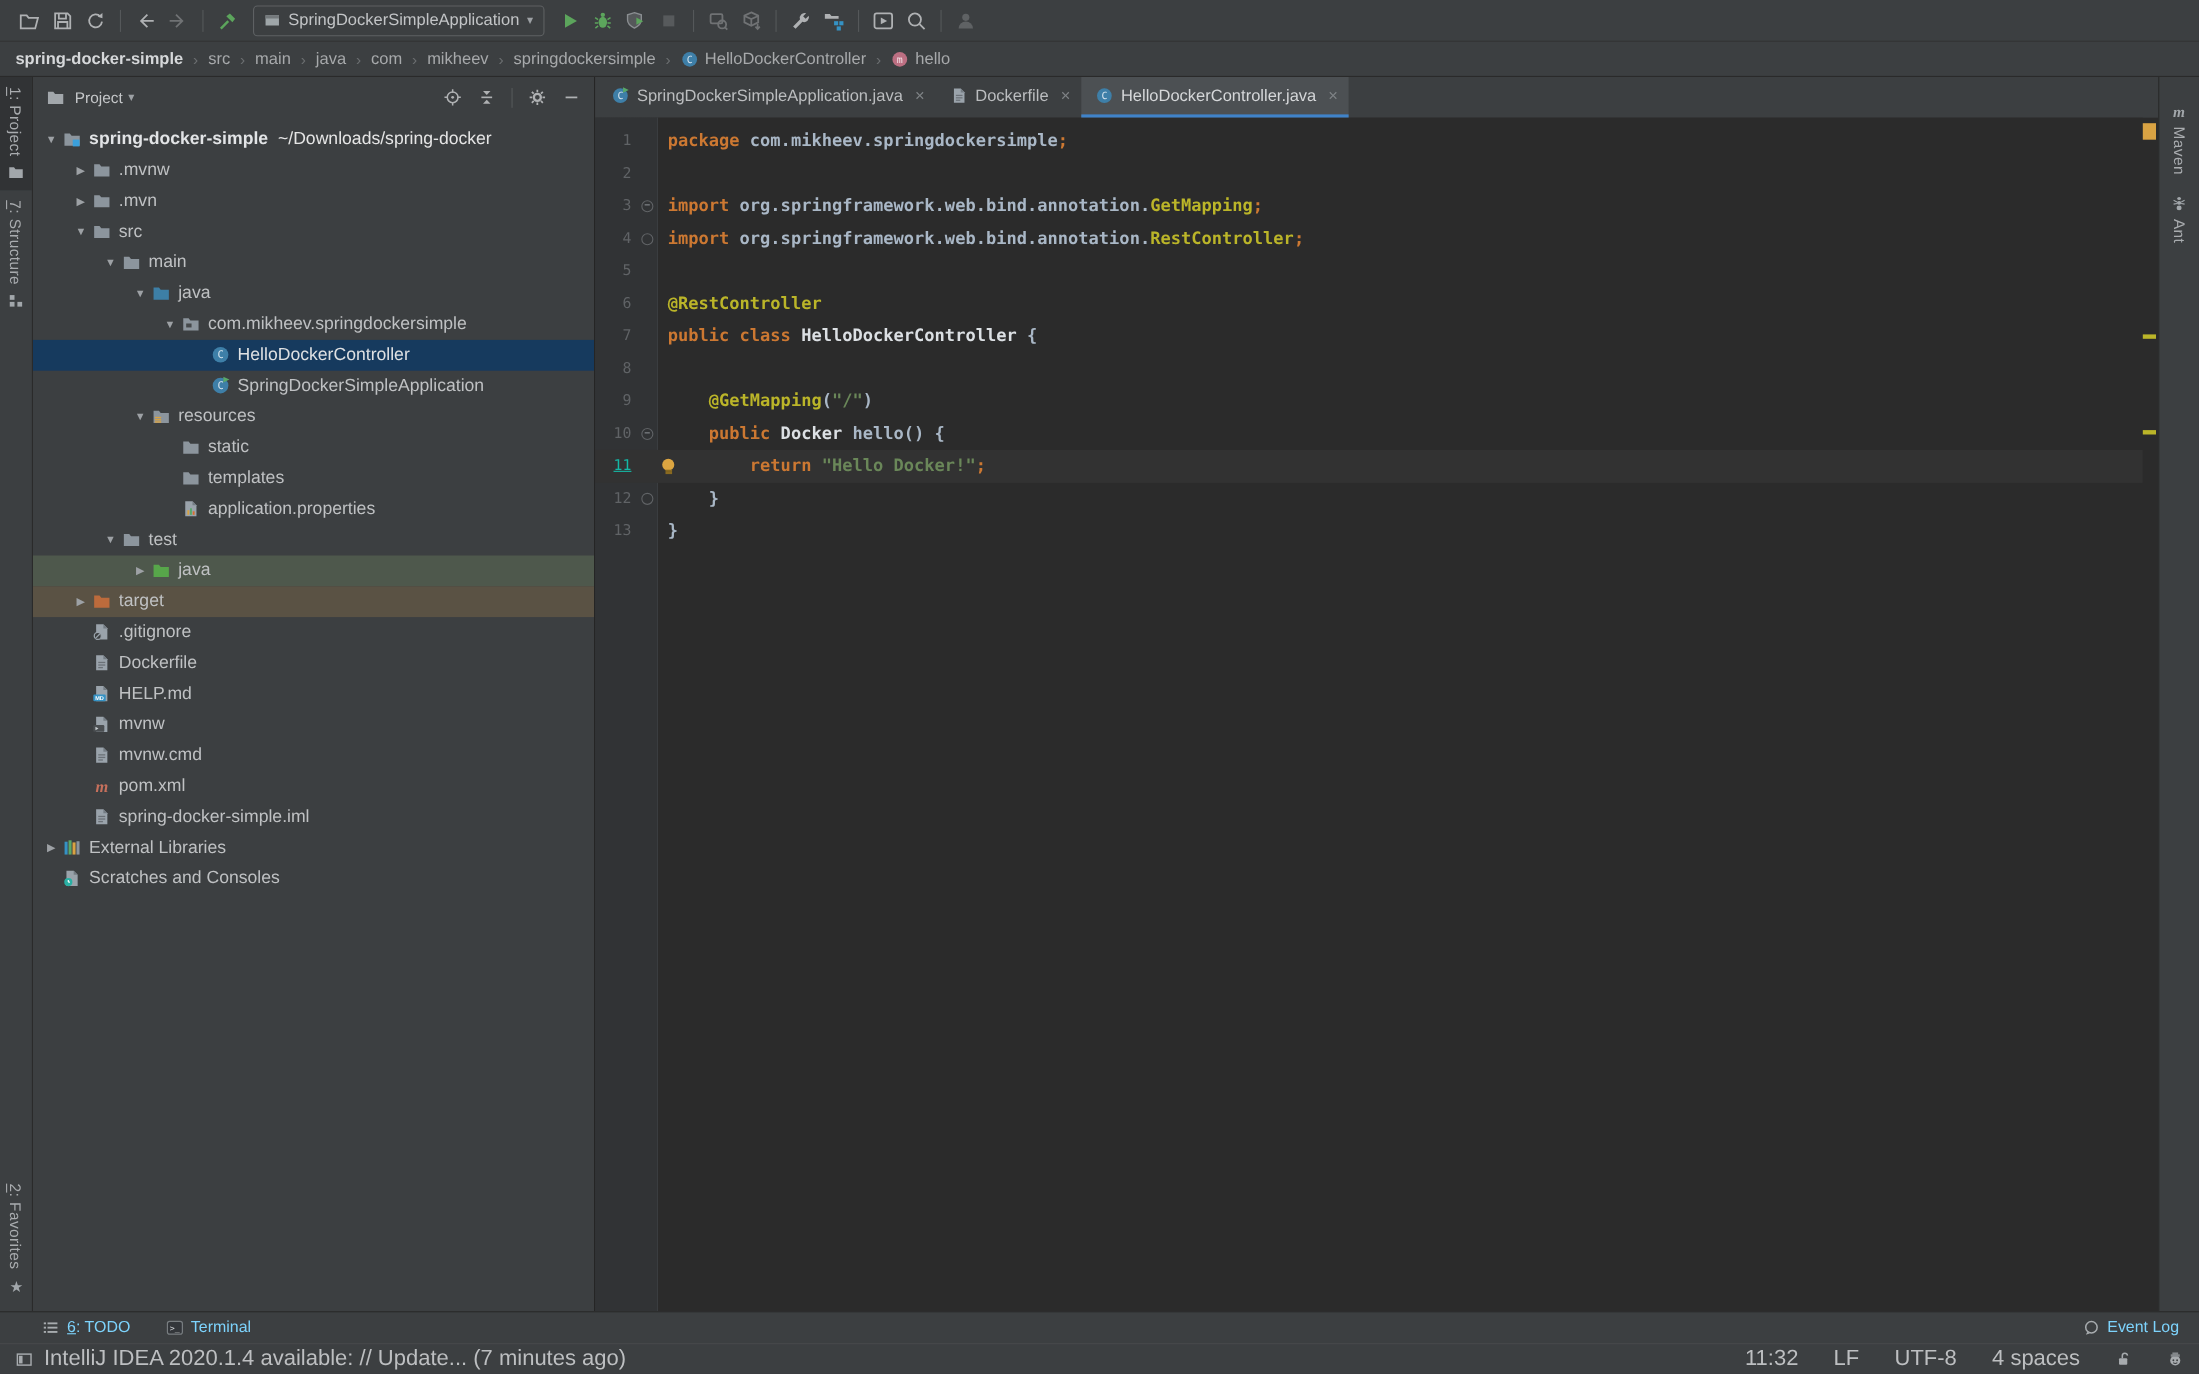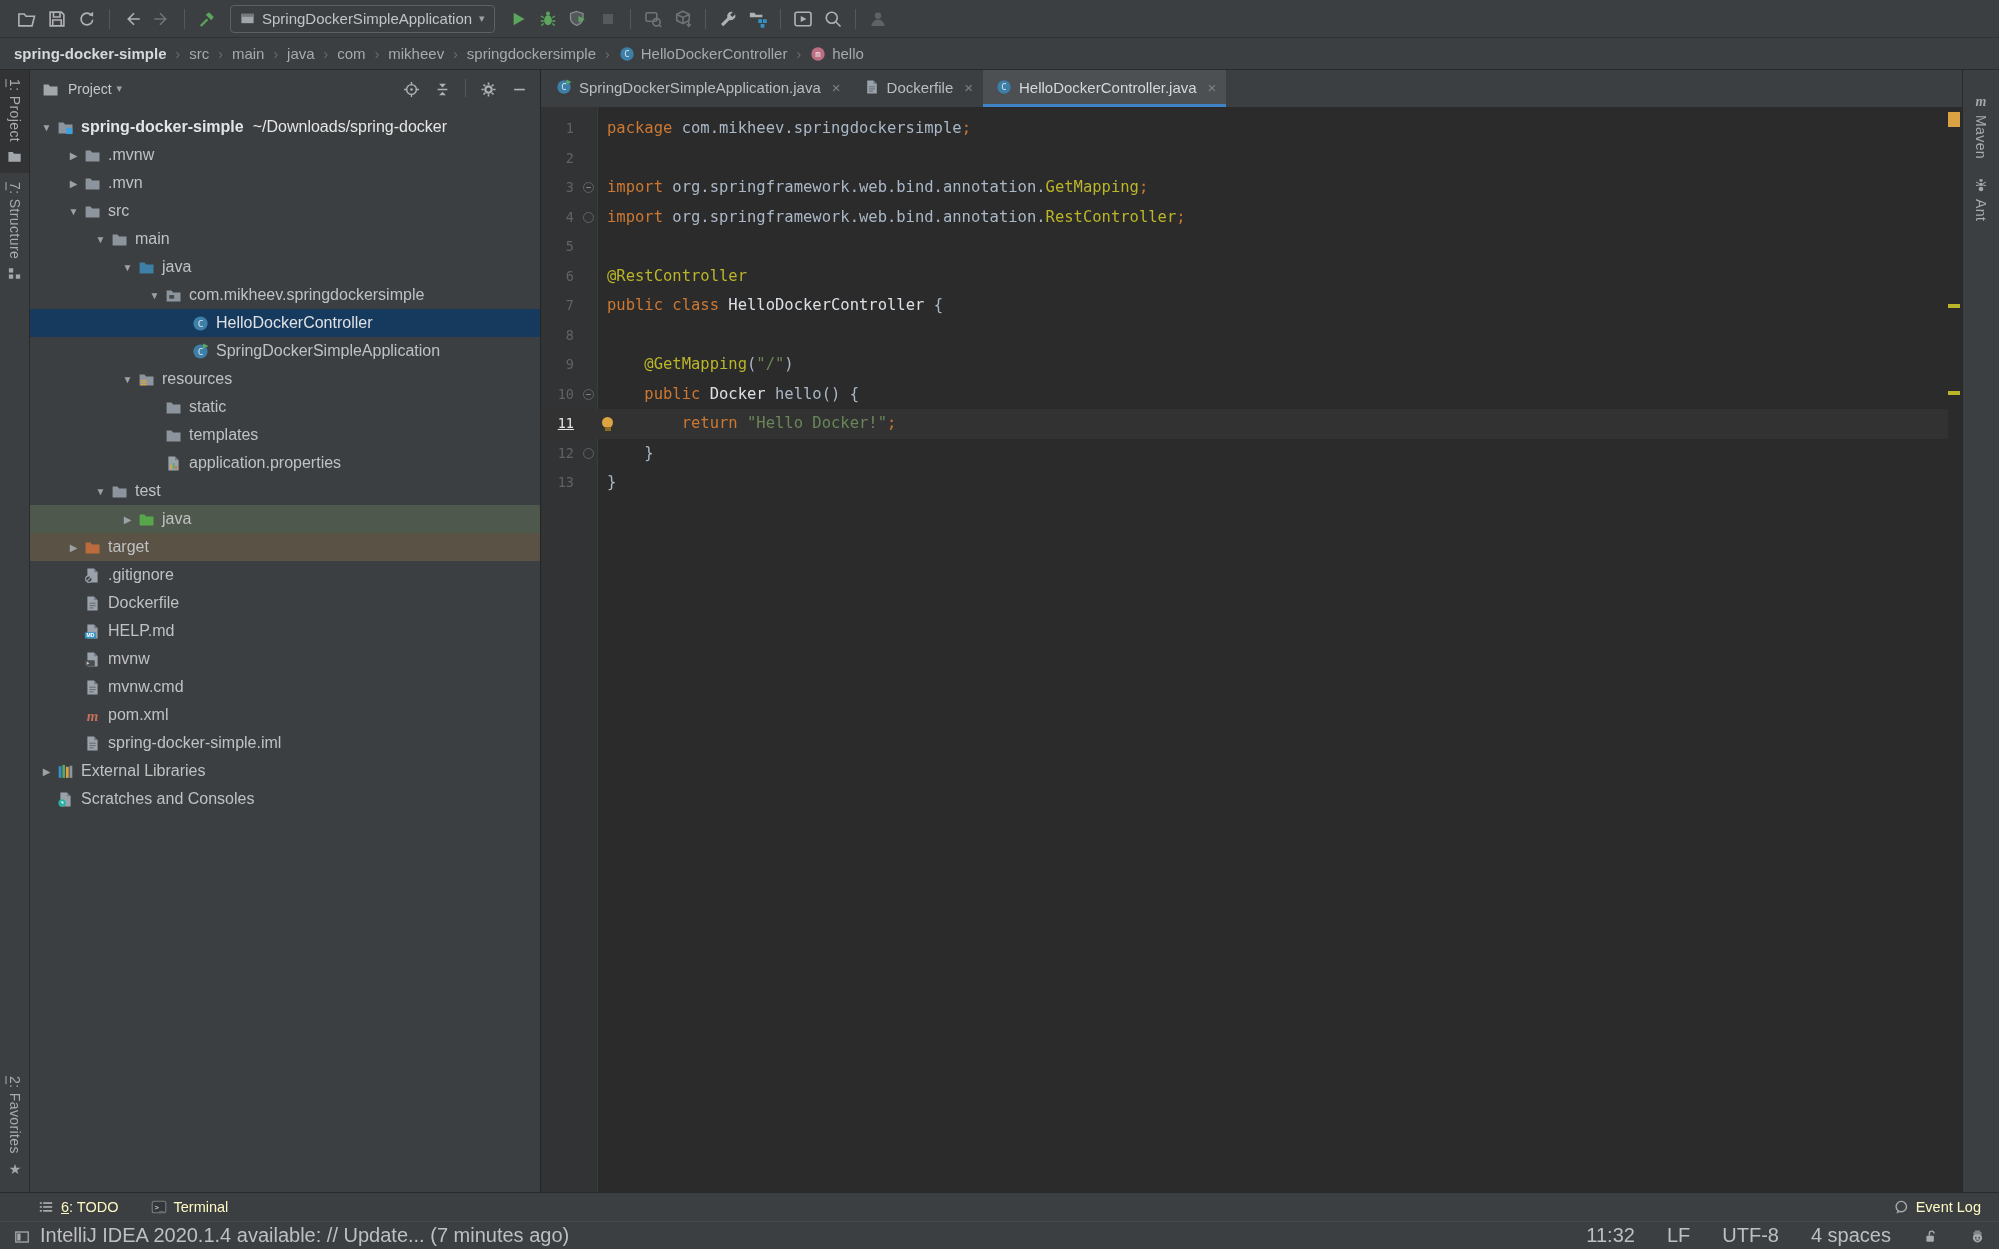--- a/index.html
+++ b/index.html
@@ -62,38 +62,38 @@
        box-sizing:border-box;border-bottom:3px solid transparent;}
   .tab.active{background:#4c5053;color:#d5d7d9;border-bottom:3px solid #4083c9;}
   .tab .close{color:#7f8386;font-size:15px;margin-left:4px;}
   #code{position:absolute;left:0;top:37px;right:14px;bottom:0;
         font-family:"DejaVu Sans Mono",monospace;font-size:15.5px;line-height:29.5px;
         background:linear-gradient(to right,#313335 0 56px,#3a3d40 56px 57px,#2b2b2b 57px);
         padding-top:7px;overflow:hidden;}
   .line{position:relative;height:29.5px;display:flex;align-items:center;}
   .line.active{background:#323232;}
   .line .ln{width:33px;flex:0 0 33px;text-align:right;color:#606366;font-size:13.5px;padding-right:3px;}
-  .line.active .ln{color:#e5e5e5;text-decoration:underline;}
+  .line.active .ln{color:#14b8a6;text-decoration:underline;}
   .line .fold{width:23px;flex:0 0 23px;display:flex;justify-content:center;}
   .foldmark{width:11px;height:11px;border:1px solid #606366;border-radius:50%;color:#9da1a5;
             font-size:9px;line-height:9px;text-align:center;box-sizing:border-box;background:#313335;}
-  .line .txt{white-space:pre;padding-left:7px;}
+  .line .txt{white-space:pre;padding-left:7px;font-weight:bold;}
   .kw{color:#cc7832;} .pl{color:#a9b7c6;} .ann{color:#bbb529;} .str{color:#6a8759;} .cls{color:#dce0e4;}
   .bulb{position:absolute;left:60px;top:8px;width:13px;height:13px;}
   .bulb .b1{position:absolute;left:1px;top:0;width:11px;height:11px;border-radius:50%;background:#dca541;}
   .bulb .b2{position:absolute;left:3.5px;top:10px;width:6px;height:1.6px;background:#8a6a20;}
   .bulb .b3{position:absolute;left:3.5px;top:12.2px;width:6px;height:1.6px;background:#8a6a20;}
   #stripe-marks{position:absolute;right:1px;top:0;width:13px;height:100%;}
   .smark{position:absolute;left:0;width:12px;background:#d9a343;}
   .smark.square{height:15px;} .smark.dash{height:4px;background:#bbb529;}
 
   
   #toolwindow-bar{position:absolute;left:0;top:1192px;width:100%;height:29px;background:#3c3f41;
                   border-top:1px solid #2a2a2a;display:flex;align-items:center;box-sizing:border-box;
-                  font-size:14.5px;color:#fef9c3;}
+                  font-size:14.5px;color:#7dd3fc;}
   #toolwindow-bar .left{display:flex;gap:32px;padding-left:38px;}
   #toolwindow-bar .right{margin-left:auto;padding-right:18px;display:flex;gap:26px;}
   .twb-item{display:flex;align-items:center;gap:7px;}
   #statusbar{position:absolute;left:0;top:1221px;width:100%;height:28px;background:#3c3f41;
              border-top:1px solid #47494b;display:flex;align-items:center;box-sizing:border-box;
              font-size:20px;color:#bdbfc1;padding:0 14px;}
   #statusbar .msg{margin-left:10px;}
   #statusbar .right{margin-left:auto;display:flex;align-items:center;gap:32px;}
   u{text-decoration:underline;}
 </style>

